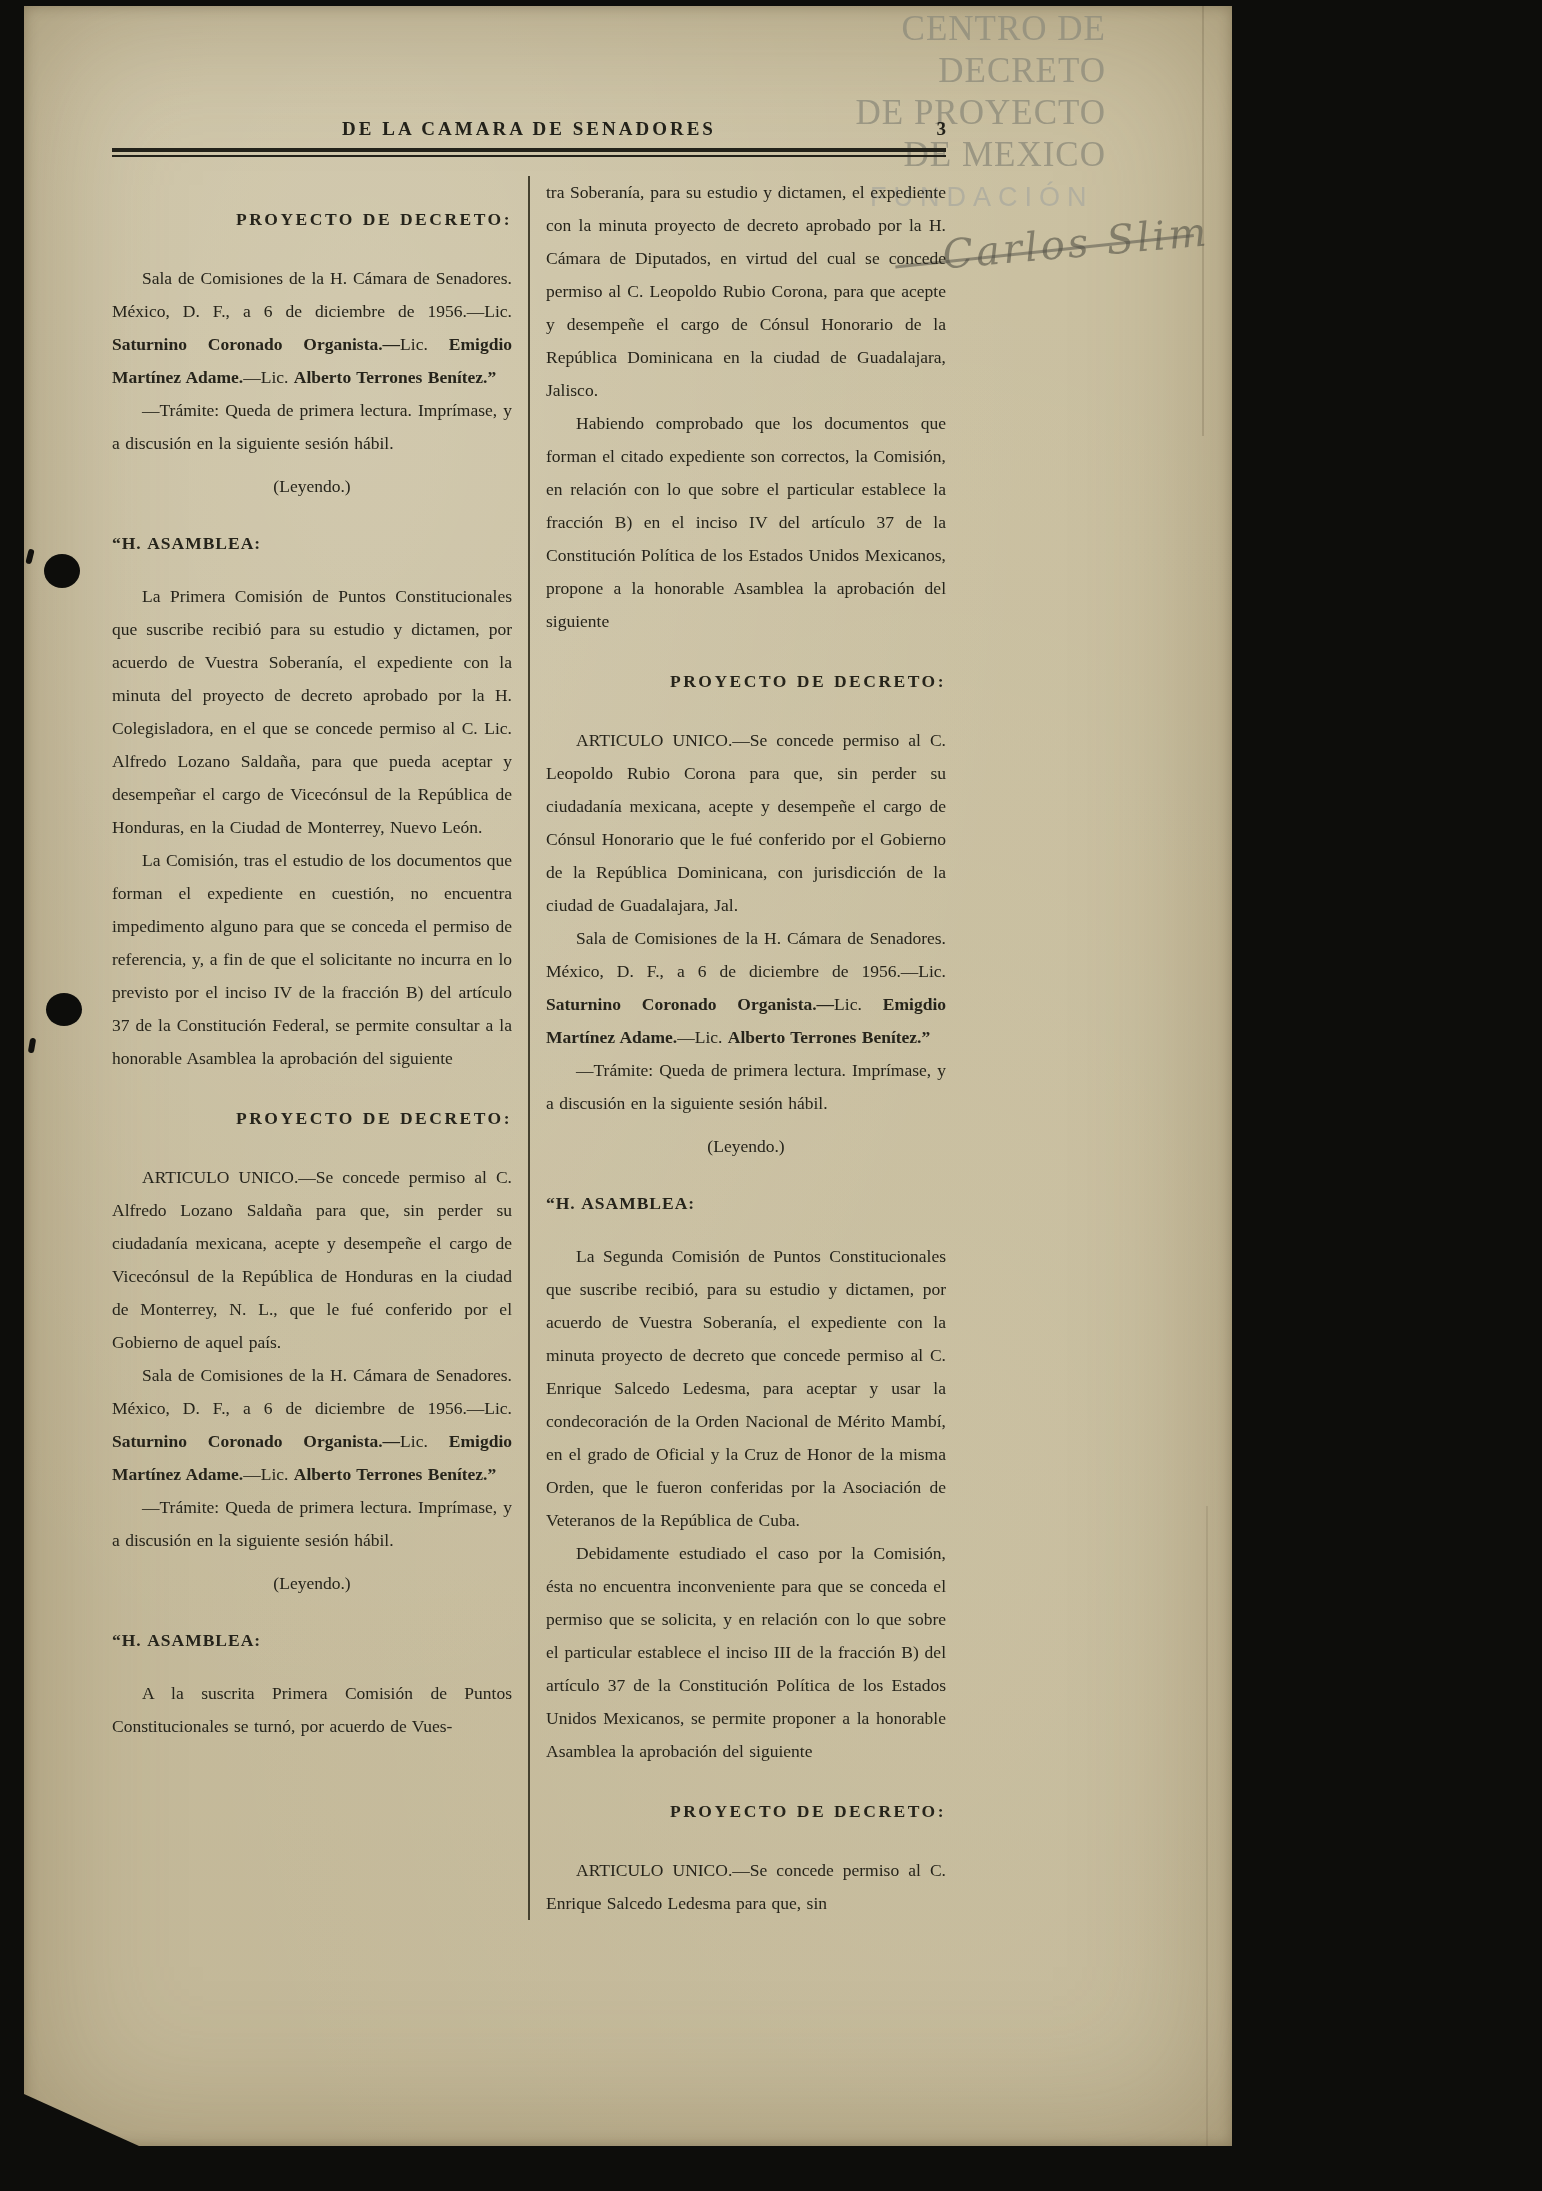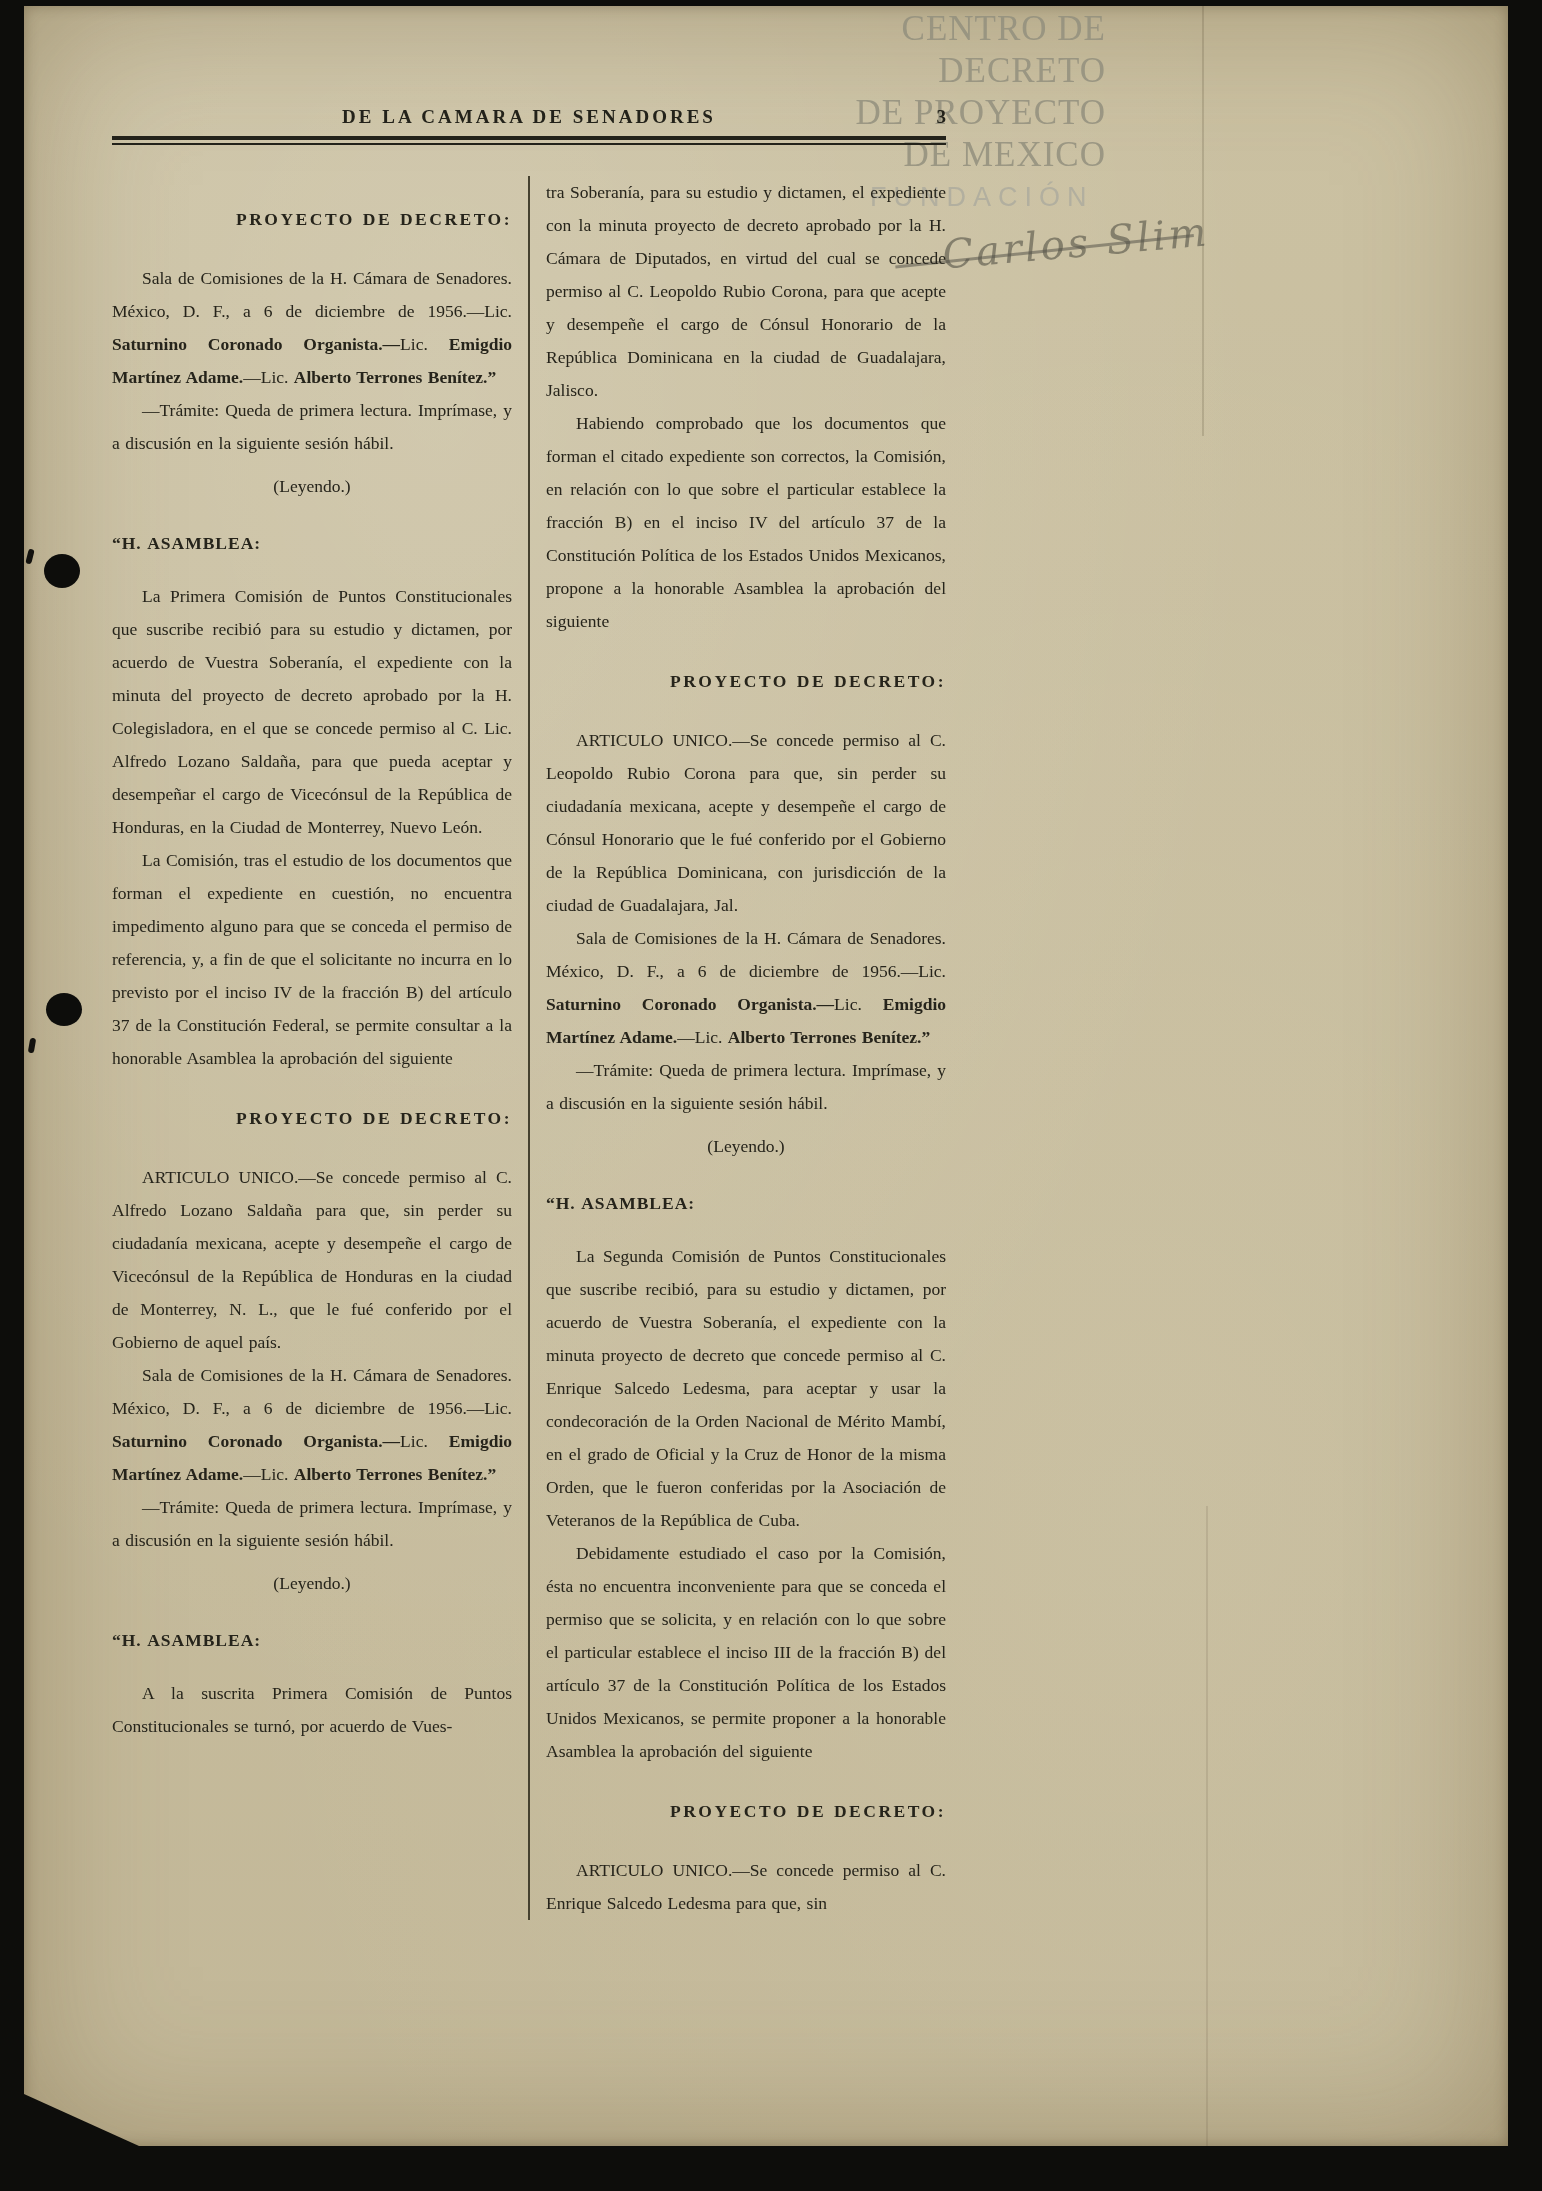--- a/index.html
+++ b/index.html
@@ -3,21 +3,21 @@
 <meta charset="utf-8">
 <style>
   html,body{margin:0;padding:0;}
   body{
     width:1542px;height:2191px;
     background:#0d0d0b;
     position:relative;overflow:hidden;
     font-family:"Liberation Serif", serif;
   }
   .paper{
-    position:absolute;left:24px;top:6px;width:1484px;height:2140px;
+    position:absolute;left:24px;top:6px;width:1208px;height:2140px;
     background:#d1c8aa;
     background-image:
       radial-gradient(ellipse at 28% 18%, rgba(255,255,255,0.14), transparent 55%),
       radial-gradient(ellipse at 75% 70%, rgba(255,250,230,0.08), transparent 60%),
       linear-gradient(180deg, rgba(125,105,60,0.07), rgba(120,100,60,0.16));
     box-shadow: inset 0 0 150px rgba(100,80,40,0.38), inset 0 0 14px rgba(60,50,30,0.35);
   }
   
   .watermark{
     position:absolute;left:830px;top:2px;width:252px;
@@ -33,21 +33,21 @@
     position:absolute;left:918px;top:214px;
     font-size:40px;font-style:italic;color:#54524699;
     transform:rotate(-5deg);letter-spacing:3px;z-index:2;
     font-family:"DejaVu Serif", serif;
   }
   .signature::before{
     content:"";position:absolute;left:-48px;top:58%;width:300px;height:3px;
     background:#55534a88;transform:rotate(-1deg);
   }
   
-  .header{position:absolute;left:88px;top:100px;width:834px;z-index:3;}
+  .header{position:absolute;left:88px;top:112px;width:834px;z-index:3;}
   .header-title{
     text-align:center;font-weight:700;font-size:19px;letter-spacing:3px;color:#23221a;
   }
   .page-number{position:absolute;right:0;top:0;font-weight:700;font-size:19px;color:#23221a;}
   .header-rule{
     margin-top:8px;height:3px;
     border-top:4px solid #23221a;border-bottom:2px solid #23221a;
   }
   
   .columns{position:absolute;left:88px;top:170px;width:834px;display:flex;z-index:3;}

